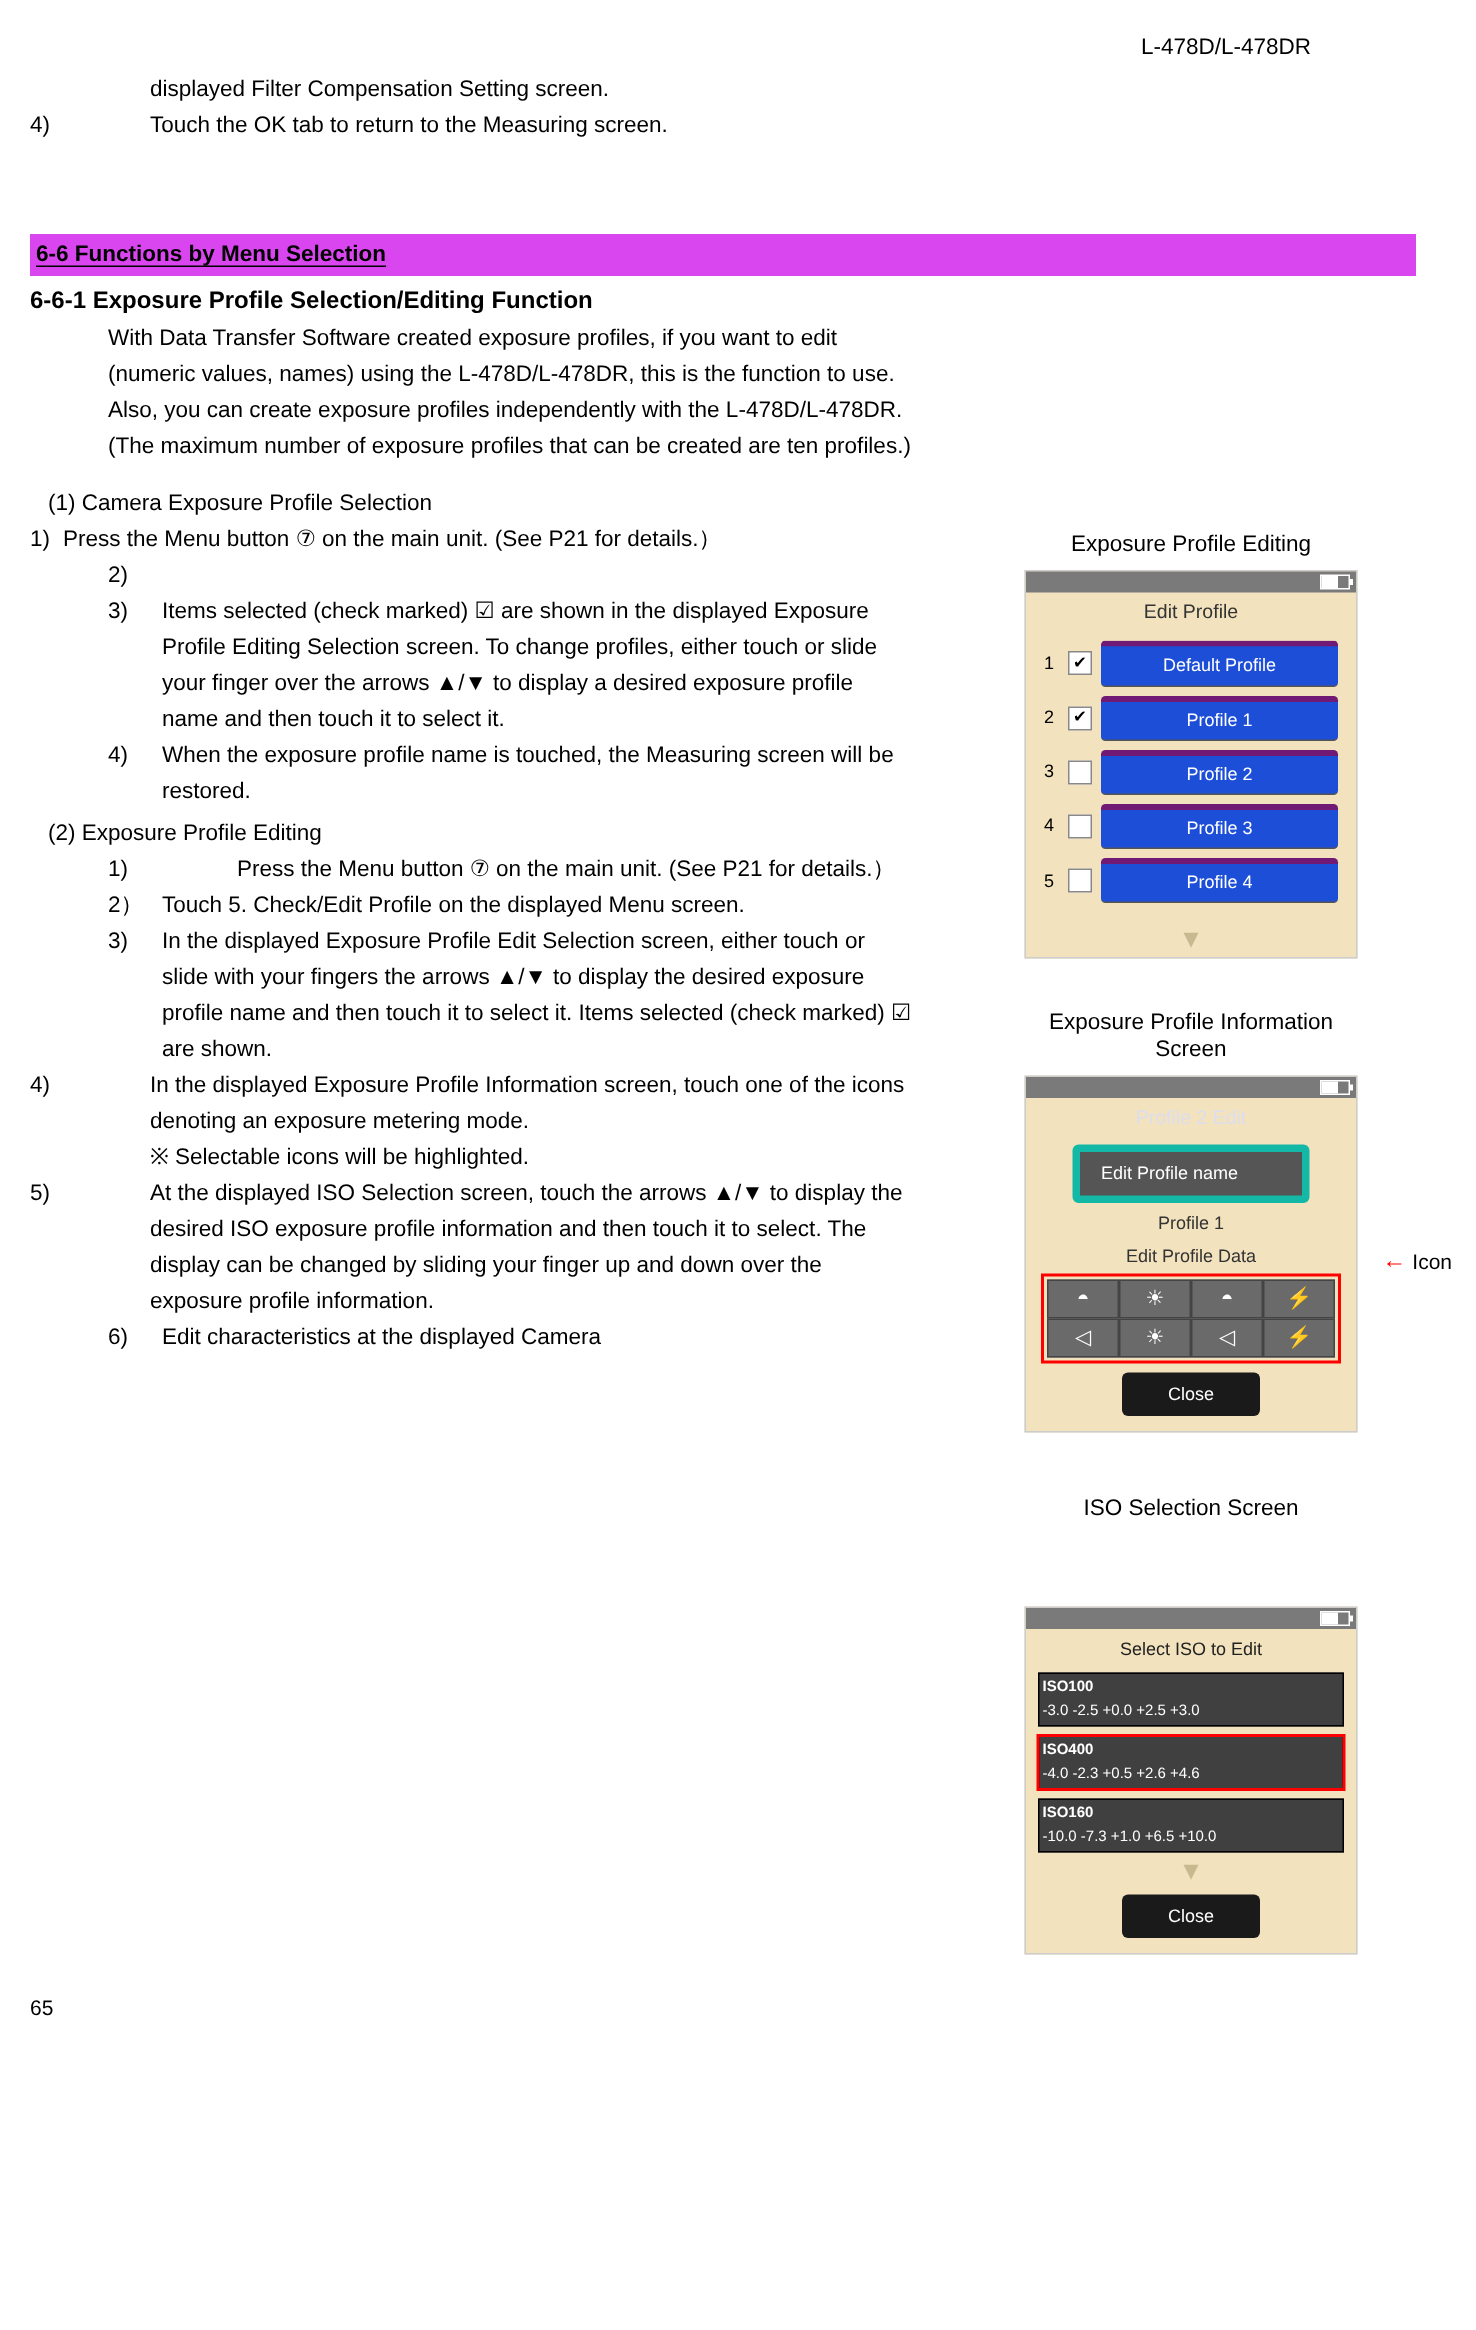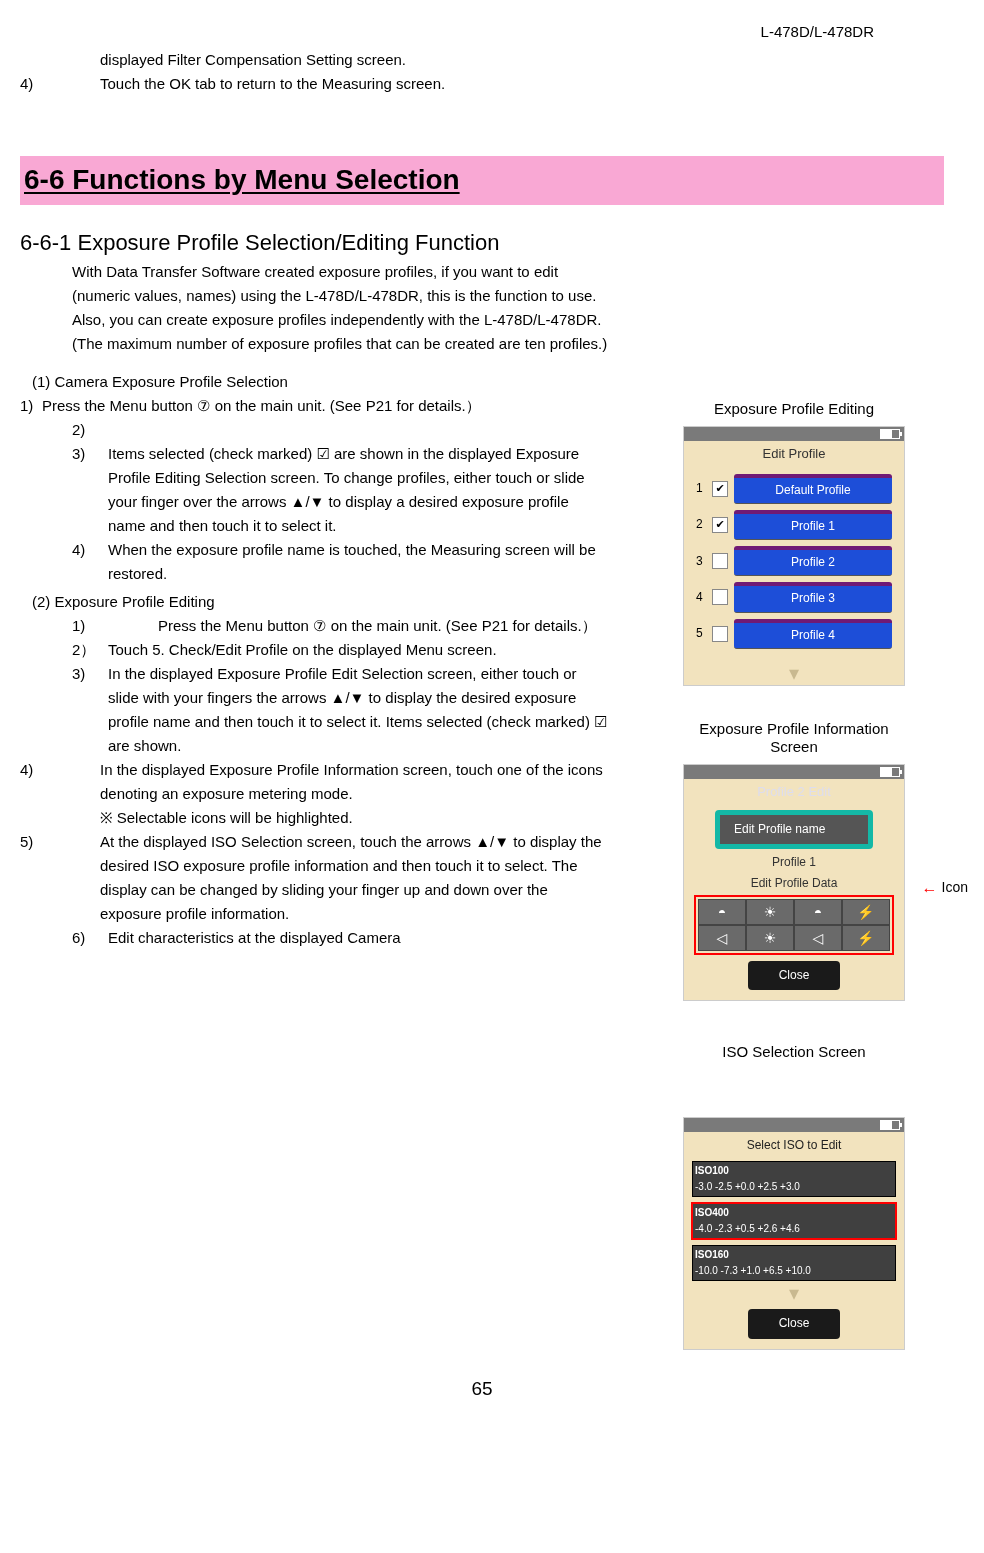--- a/index.html
+++ b/index.html
@@ -16,32 +16,32 @@
     text-align: right;
     font-size: 15px;
     margin-right: 70px;
     margin-bottom: 4px;
   }
   .list-line { display: flex; }
   .list-num  { width: 80px; flex-shrink:0; }
   .indent1 { margin-left: 80px; }
   .indent2 { margin-left: 52px; }
   .section-title-bar {
-    background: #f9a8d4;
-    font-size: 28px;
+    background: #d946ef;
+    font-size: 15px;
     font-weight: bold;
     padding: 2px 4px;
     margin-top: 60px;
     text-decoration: underline;
     text-underline-offset: 3px;
   }
   .sub-title {
-    font-size: 22px;
-    font-weight: normal;
-    margin-top: 20px;
+    font-size: 16px;
+    font-weight: bold;
+    margin-top: 4px;
   }
   .two-col {
     display: flex;
     gap: 36px;
     align-items: flex-start;
   }
   .left-col { flex: 1 1 auto; }
   .right-col {
     width: 300px;
     flex-shrink: 0;
@@ -118,21 +118,21 @@
   .iso-row.sel{ outline:2px solid red; outline-offset:-1px;}
   .iso-head{ font-weight:bold; font-size:10px;}
   .iso-vals{ font-size:10px; }
 
   .icon-pointer{
     display:flex;align-items:center;gap:4px;font-size:14px;
     position:absolute; right:-64px; top:110px; white-space:nowrap;
   }
   .arrow-l{ color:red;font-size:16px;}
 
-  .page-num{ text-align:center; margin-top:24px; font-size:19px;}
+  .page-num{ margin-top:24px; font-size:14px;}
   .step-li { display:flex; margin-bottom:0;}
   .step-n  { width:36px; flex-shrink:0;}
   .smallstep { margin-left:12px;}
 </style>
 </head>
 <body>
 
 <div class="header-model">L-478D/L-478DR</div>
 
 <div class="indent1">displayed Filter Compensation Setting screen.</div>

